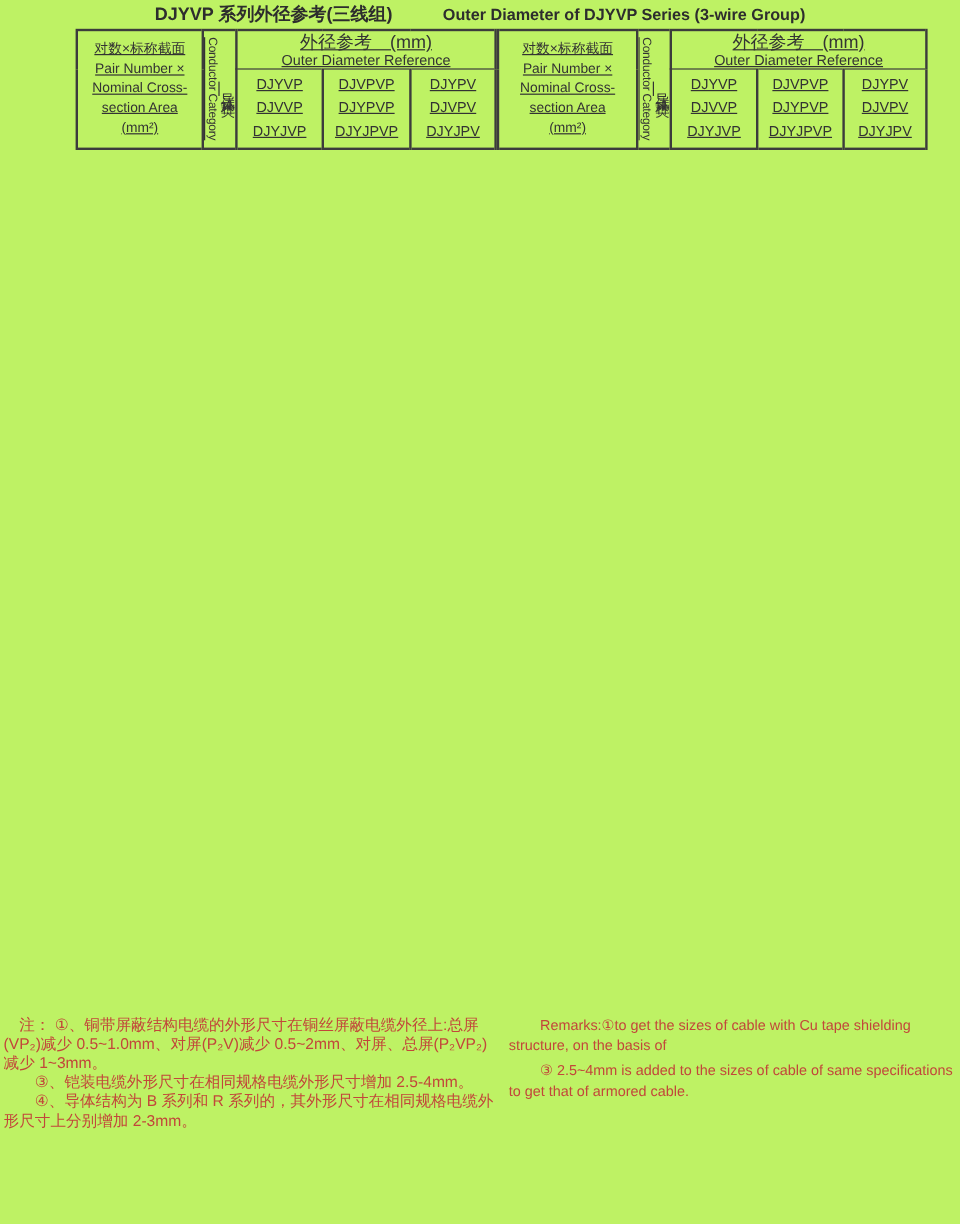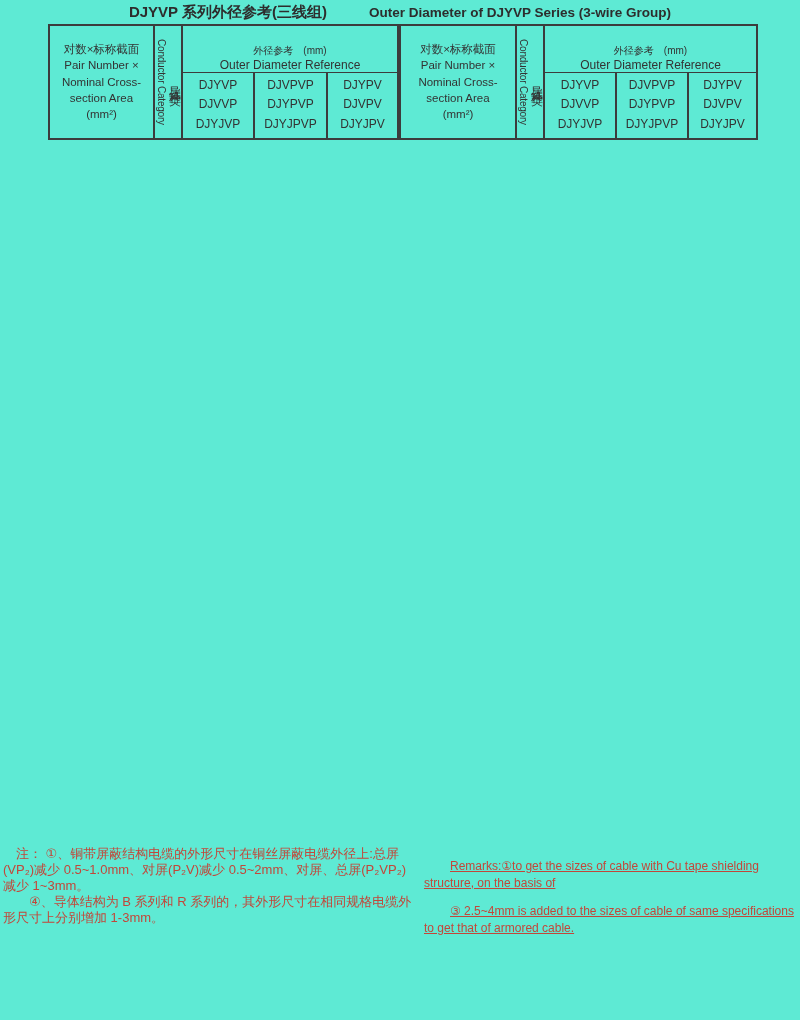--- a/index.html
+++ b/index.html
@@ -1,58 +1,58 @@
 <!DOCTYPE html>
 <html><head>
 <meta charset="utf-8">
 <style>
   html,body { margin:0; padding:0; }
   .page {
     position:relative; width:800px; height:1020px;
-    background:#5eead4; overflow:hidden;
+    background:#bef264; overflow:hidden;
     font-family:"Liberation Sans","DejaVu Sans",sans-serif;
     color:#333;
   }
   .title-row {
     position:absolute; top:3px; left:0; width:100%;
     text-align:center; white-space:nowrap;
   }
   .title-zh { font-size:15px; font-weight:bold; color:#2d2d2d; margin-right:42px; }
   .title-en { font-size:13.5px; font-weight:bold; color:#2d2d2d; }
 
-  .tables { position:absolute; left:48px; top:24px; display:flex; }
+  .tables { position:absolute; left:63px; top:24px; display:flex;text-decoration:underline; }
   table.cable-table {
     border-collapse:collapse; table-layout:fixed;
     height:806px; border:2px solid #3c3c3c;
   }
   table.t-left  { width:349px; }
   table.t-right { width:357px; }
   .cable-table th, .cable-table td {
     border:1px solid #3c3c3c; border-left-width:2px; border-right-width:2px;
     padding:0; text-align:center; vertical-align:middle;
     font-weight:normal; color:#333; overflow:hidden;
   }
   tr.h1 { height:32px; }
   tr.h2 { height:66px; }
   .pre { white-space:pre-line; }
   .pair-h { font-size:11.5px; line-height:1.42; }
-  .od-h .od-zh { font-size:10px; line-height:17px; padding-top:16px; }
+  .od-h .od-zh { font-size:15px; line-height:17px; padding-top:1px; }
   .od-h .od-en { font-size:12px; line-height:13px; }
   .type-h { font-size:12px; line-height:1.65; }
   .cond-h { }
   .cond-wrap { display:flex; flex-direction:row; justify-content:center; align-items:center; gap:1px; height:94px; }
   .cond-en { writing-mode:vertical-rl; font-size:10px; letter-spacing:-0.2px; line-height:12px; }
   .cond-zh { writing-mode:vertical-rl; font-size:12px; letter-spacing:3px; line-height:13px; }
 
   .notes { position:absolute; top:846px; left:0; width:100%; display:flex; align-items:flex-start; color:#c2473a; }
   .notes-zh { box-sizing:border-box; width:416px; padding-left:3px; font-size:13px; line-height:16px; }
   .notes-zh p { margin:0; text-indent:26px; }
   .notes-zh p.first { text-indent:13px; }
   .notes-en { box-sizing:border-box; width:384px; padding-left:8px; padding-right:4px; font-size:12px; line-height:16.5px; }
-  .notes-en p { margin:12px 0 5px 0; text-indent:26px;text-decoration:underline; }
+  .notes-en p { margin:0 0 5px 0; text-indent:26px; }
 </style>
 </head>
 <body>
 
 <div class="page">
 
   <div class="title-row">
     <span class="title-zh">DJYVP 系列外径参考(三线组)</span><span class="title-en">Outer Diameter of DJYVP Series (3-wire Group)</span>
   </div>
 
@@ -138,21 +138,22 @@
         </tr>
       </thead>
       <tbody></tbody>
     </table>
 
   </div>
 
   <div class="notes">
     <div class="notes-zh">
       <p class="first">注： ①、铜带屏蔽结构电缆的外形尺寸在铜丝屏蔽电缆外径上:总屏(VP₂)减少 0.5~1.0mm、对屏(P₂V)减少 0.5~2mm、对屏、总屏(P₂VP₂)减少 1~3mm。</p>
-      <p>④、导体结构为 B 系列和 R 系列的，其外形尺寸在相同规格电缆外形尺寸上分别增加 1-3mm。</p>
+      <p>③、铠装电缆外形尺寸在相同规格电缆外形尺寸增加 2.5-4mm。</p>
+      <p>④、导体结构为 B 系列和 R 系列的，其外形尺寸在相同规格电缆外形尺寸上分别增加 2-3mm。</p>
     </div>
     <div class="notes-en">
       <p>Remarks:①to get the sizes of cable with Cu tape shielding structure, on the basis of</p>
       <p>③ 2.5~4mm is added to the sizes of cable of same specifications to get that of armored cable.</p>
 
     </div>
   </div>
 
 </div>
 

